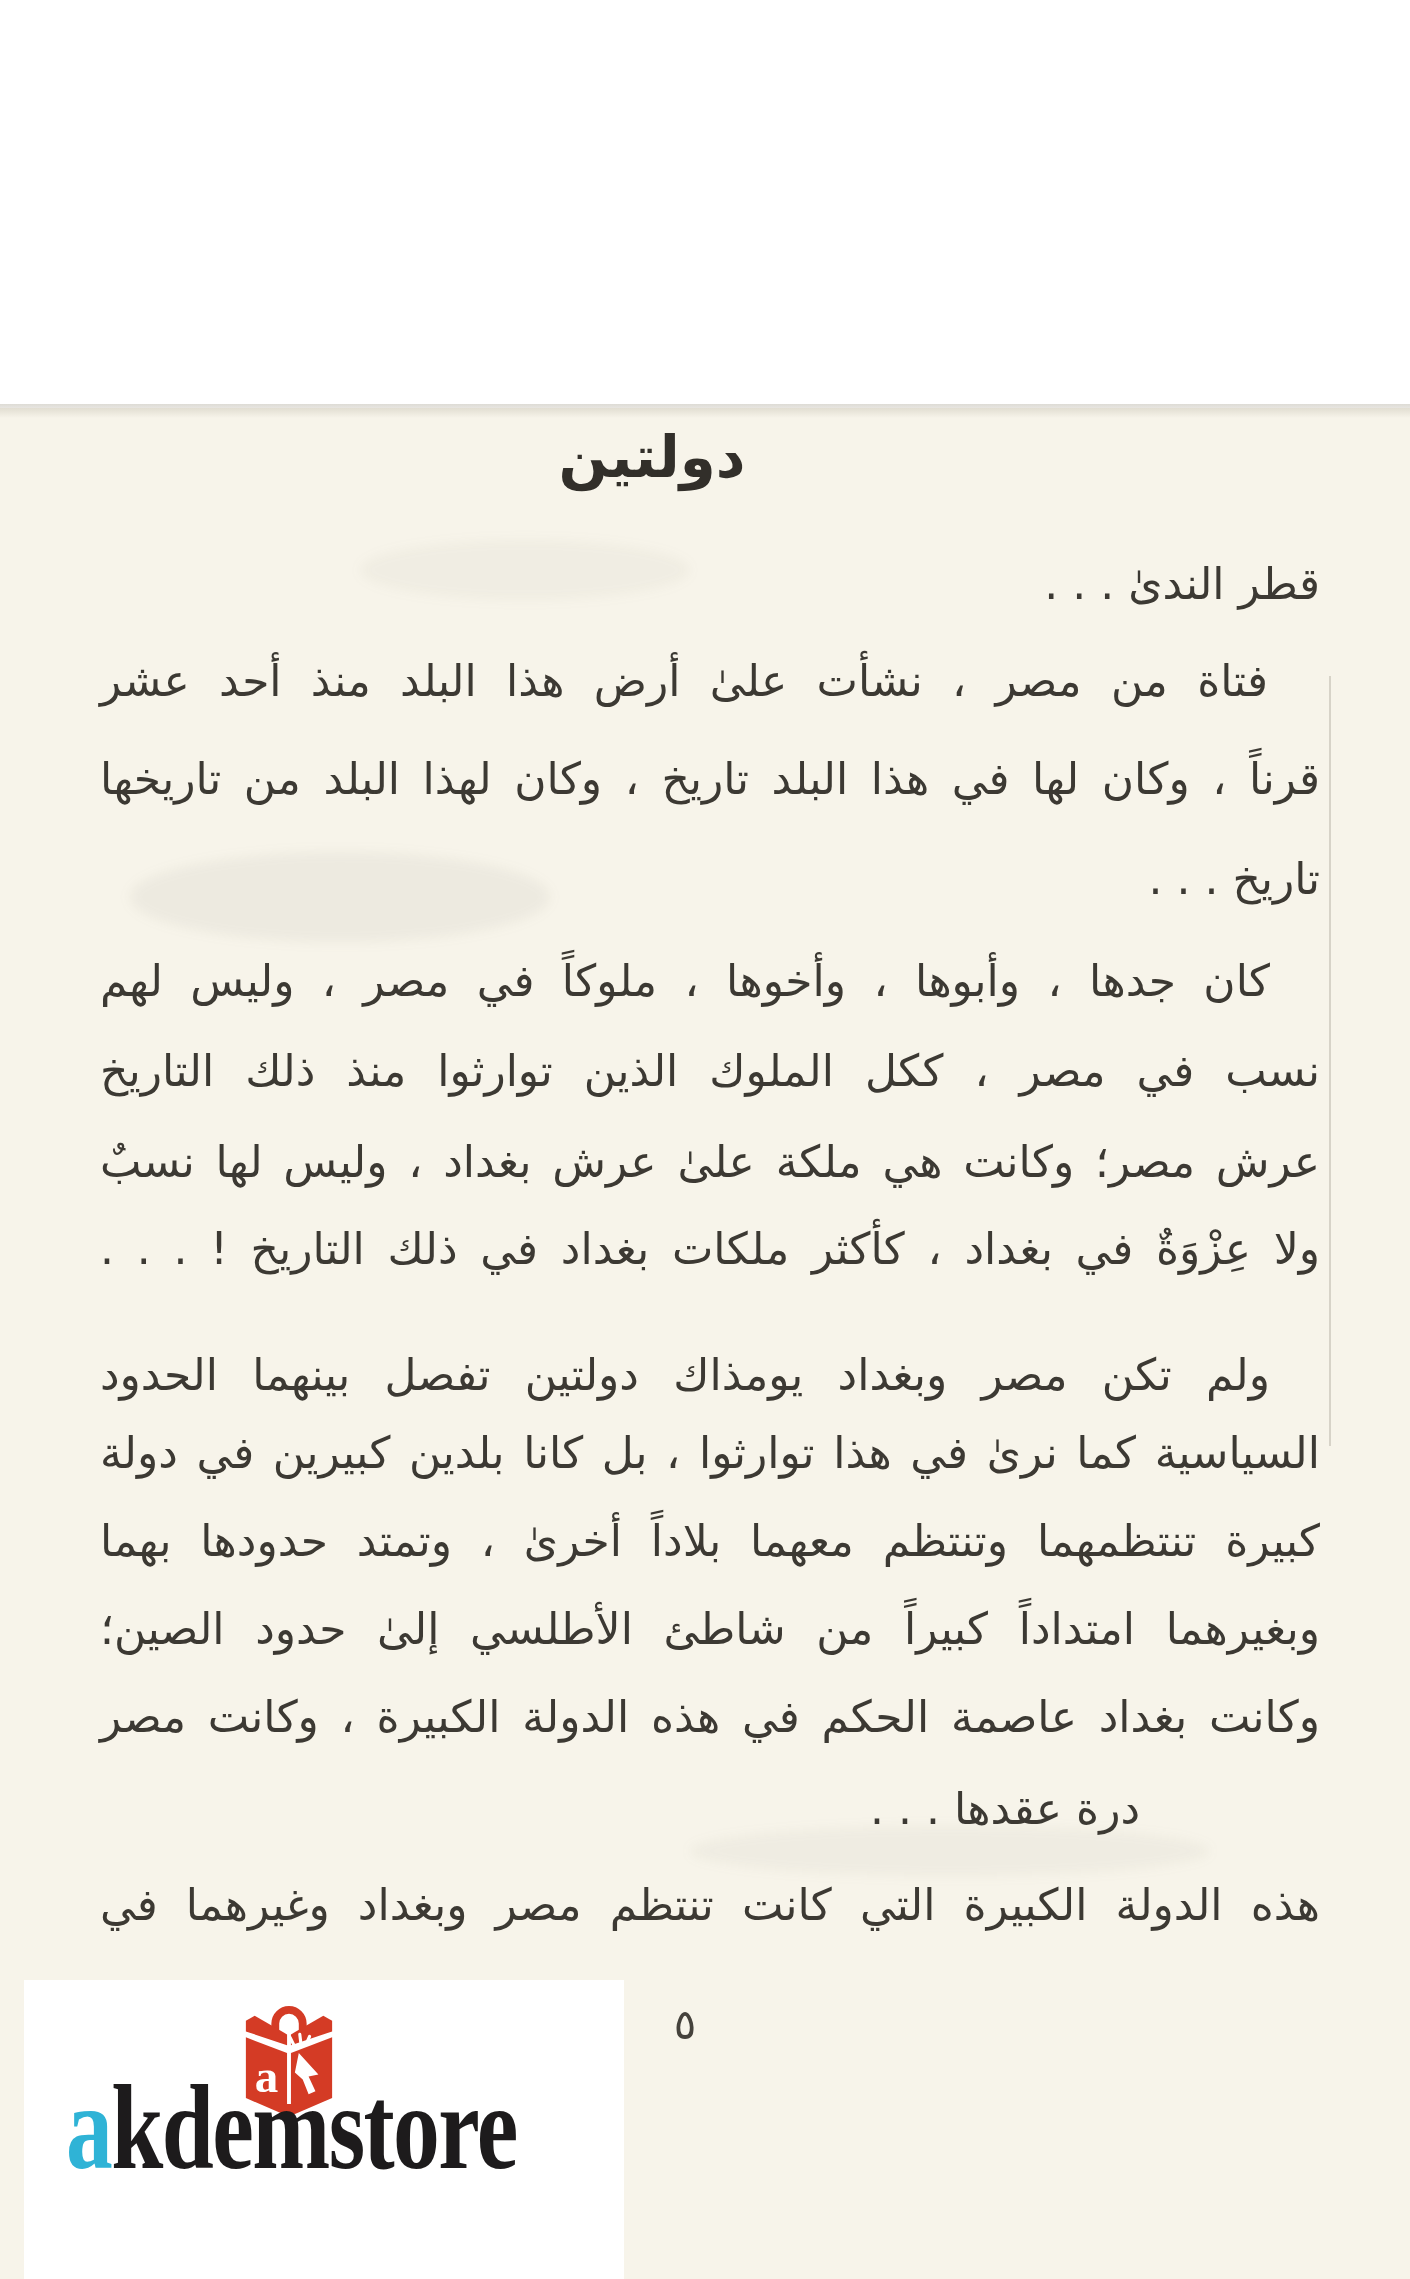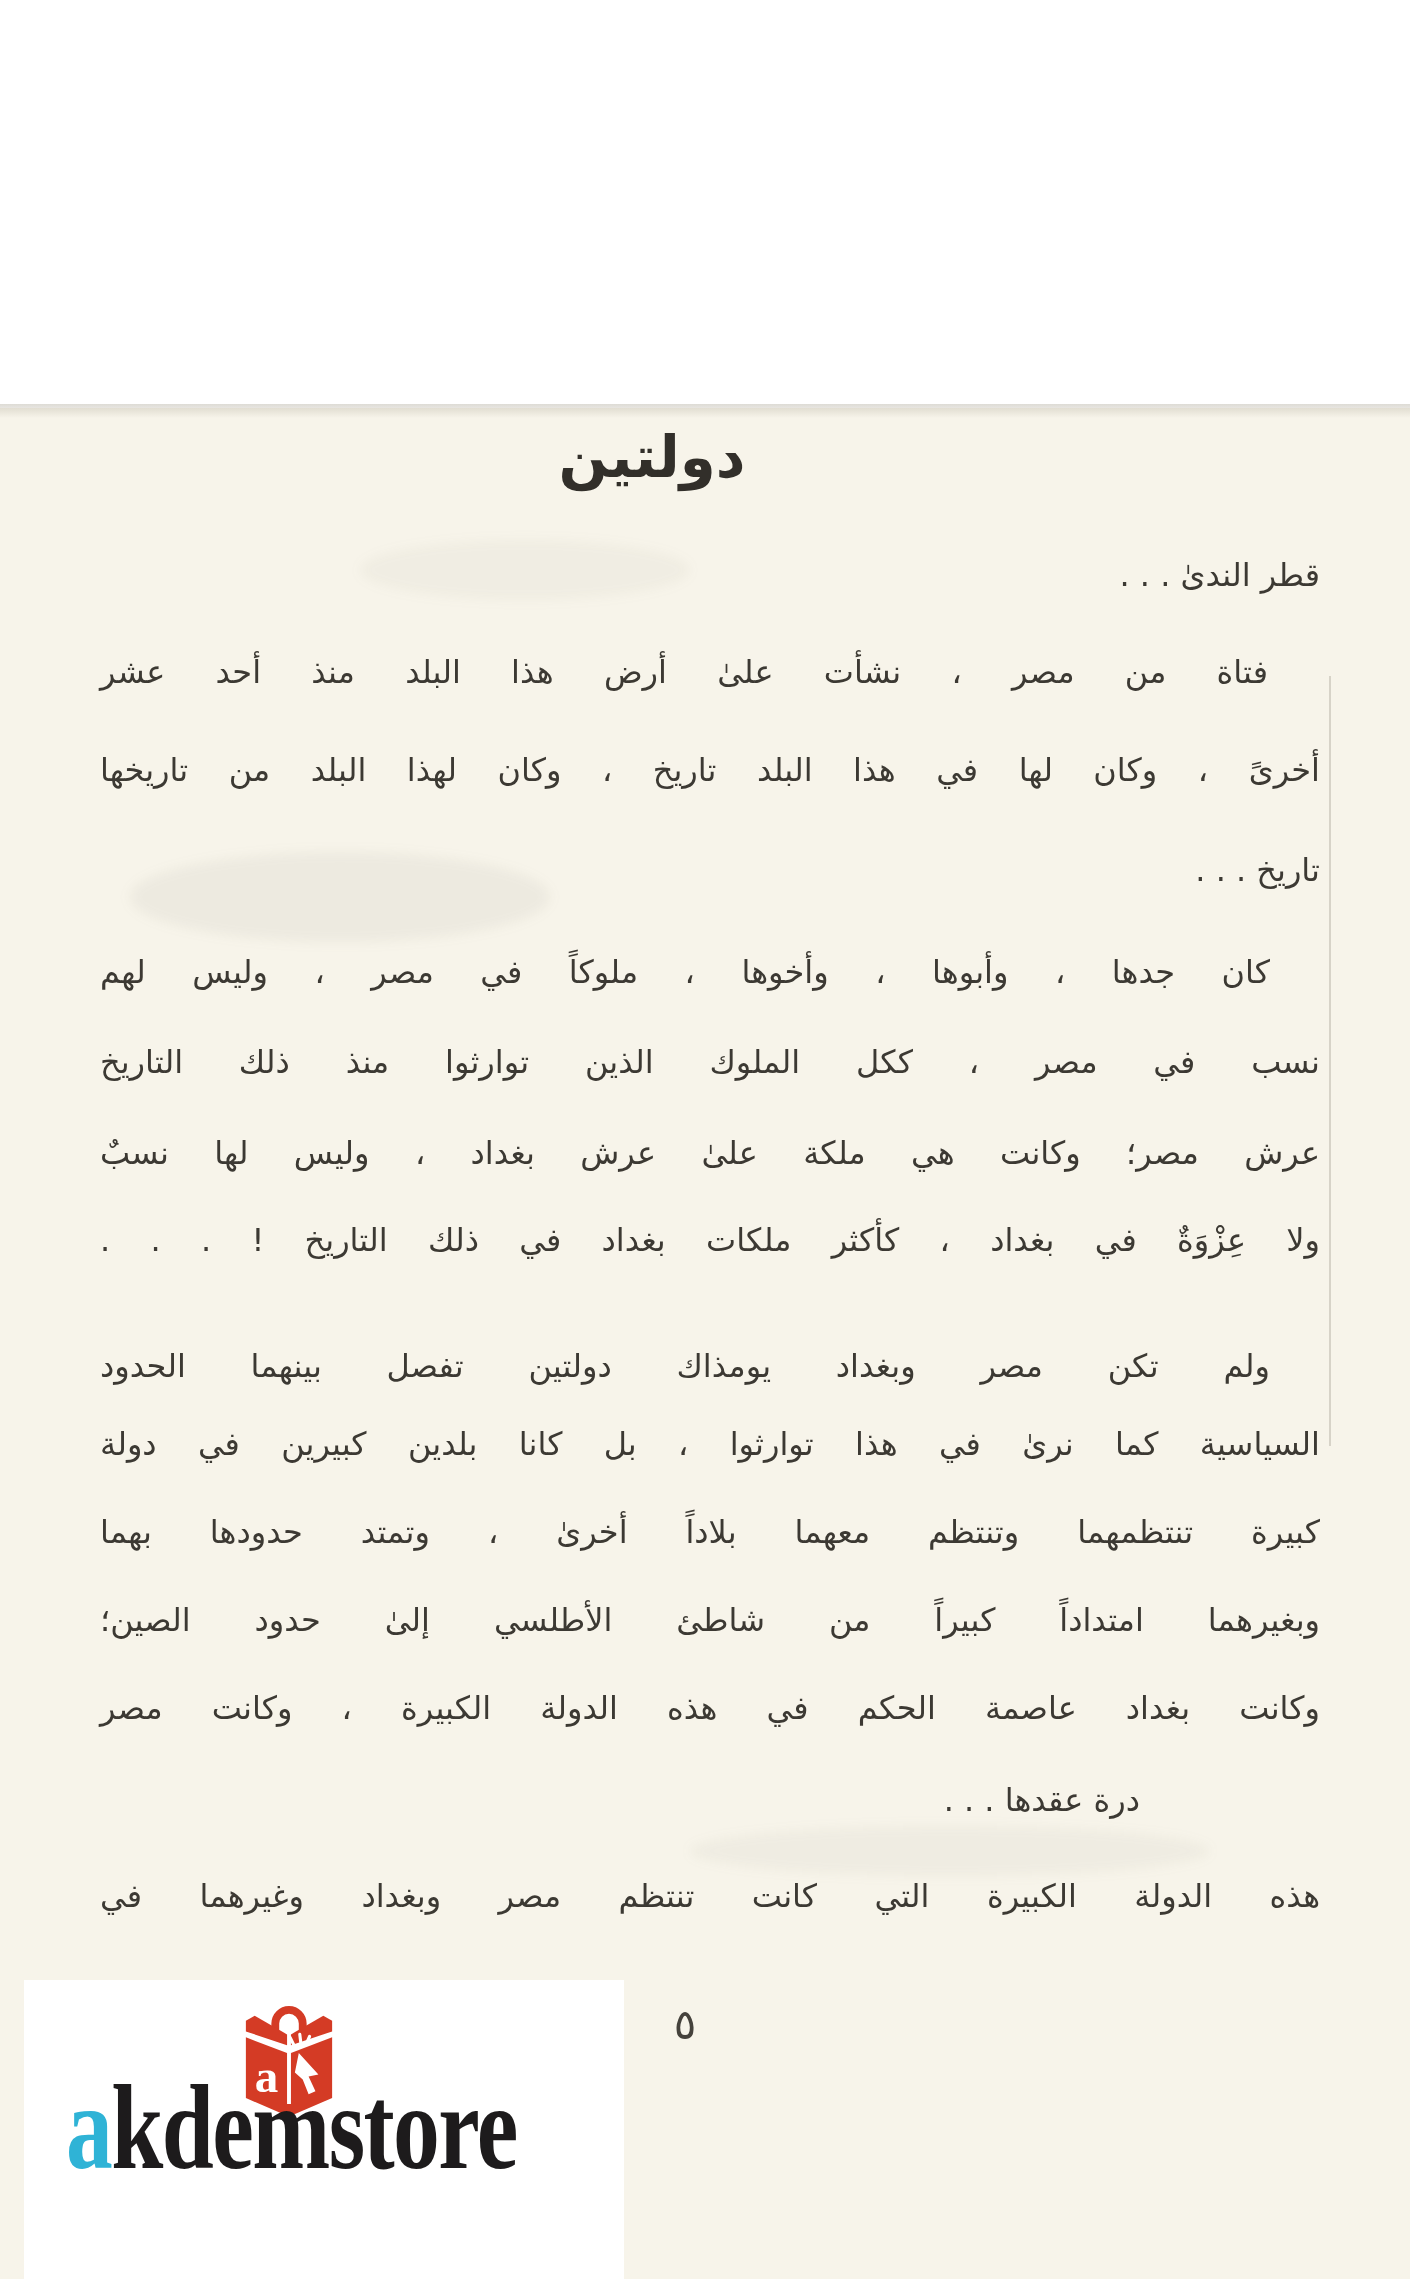--- a/index.html
+++ b/index.html
@@ -13,21 +13,21 @@
           background:rgba(150,144,126,0.32);}
   .smudge{position:absolute;border-radius:50%;filter:blur(6px);}
   .smudge.s1{left:130px;top:852px;width:420px;height:90px;background:rgba(120,115,100,0.07);}
   .smudge.s2{left:690px;top:1826px;width:520px;height:50px;background:rgba(120,115,100,0.06);}
   .smudge.s3{left:360px;top:540px;width:330px;height:60px;background:rgba(120,115,100,0.05);}
 
   
   .title{position:absolute;left:100px;top:423px;width:1104px;text-align:center;
          font-size:58px;font-weight:bold;color:#322f2a;direction:rtl;line-height:1.2;}
   .ln{position:absolute;left:100px;width:1220px;box-sizing:border-box;direction:rtl;
-      font-size:32px;color:#3c3933;line-height:1.3;
+      font-size:44px;color:#3c3933;line-height:1.3;
       text-align:justify;text-align-last:justify;}
   .ln.rt{text-align:right;text-align-last:right;}
   .pagenum{position:absolute;left:100px;top:2000px;width:1170px;text-align:center;
       font-size:42px;color:#45423c;direction:rtl;}
 
   
   .wm-box{position:absolute;left:24px;top:1980px;width:600px;height:299px;background:#ffffff;}
   .wm-icon{position:absolute;left:240px;top:1988px;width:98px;height:130px;}
   .wm-text{position:absolute;left:66px;top:2068px;font-family:"Liberation Serif",serif;
       font-weight:bold;font-size:120px;line-height:1;letter-spacing:-2px;
@@ -44,21 +44,21 @@
   <div class="paper-top-shadow"></div>
   <div class="scan-edge-right"></div>
   <div class="smudge s1"></div>
   <div class="smudge s2"></div>
   <div class="smudge s3"></div>
 
   <div class="title">دولتين</div>
 
   <div class="ln rt" style="top:555px;padding-left:100px;">قطر الندىٰ . . .</div>
   <div class="ln" style="top:652px;padding-right:52px;">فتاة من مصر ، نشأت علىٰ أرض هذا البلد منذ أحد عشر</div>
-  <div class="ln" style="top:750px;">أخرىً ، وكان لها في هذا البلد تاريخ ، وكان لهذا البلد من تاريخها</div>
+  <div class="ln" style="top:750px;">قرناً ، وكان لها في هذا البلد تاريخ ، وكان لهذا البلد من تاريخها</div>
   <div class="ln rt" style="top:850px;">تاريخ . . .</div>
   <div class="ln" style="top:952px;padding-right:50px;">كان جدها ، وأبوها ، وأخوها ، ملوكاً في مصر ، وليس لهم</div>
   <div class="ln" style="top:1042px;">نسب في مصر ، ككل الملوك الذين توارثوا منذ ذلك التاريخ</div>
   <div class="ln" style="top:1133px;">عرش مصر؛ وكانت هي ملكة علىٰ عرش بغداد ، وليس لها نسبٌ</div>
   <div class="ln" style="top:1220px;">ولا عِزْوَةٌ في بغداد ، كأكثر ملكات بغداد في ذلك التاريخ ! . . .</div>
   <div class="ln" style="top:1330px;padding-right:50px;margin-top:16px;">ولم تكن مصر وبغداد يومذاك دولتين تفصل بينهما الحدود</div>
   <div class="ln" style="top:1424px;">السياسية كما نرىٰ في هذا توارثوا ، بل كانا بلدين كبيرين في دولة</div>
   <div class="ln" style="top:1512px;">كبيرة تنتظمهما وتنتظم معهما بلاداً أخرىٰ ، وتمتد حدودها بهما</div>
   <div class="ln" style="top:1600px;">وبغيرهما امتداداً كبيراً من شاطئ الأطلسي إلىٰ حدود الصين؛</div>
   <div class="ln" style="top:1688px;">وكانت بغداد عاصمة الحكم في هذه الدولة الكبيرة ، وكانت مصر</div>

